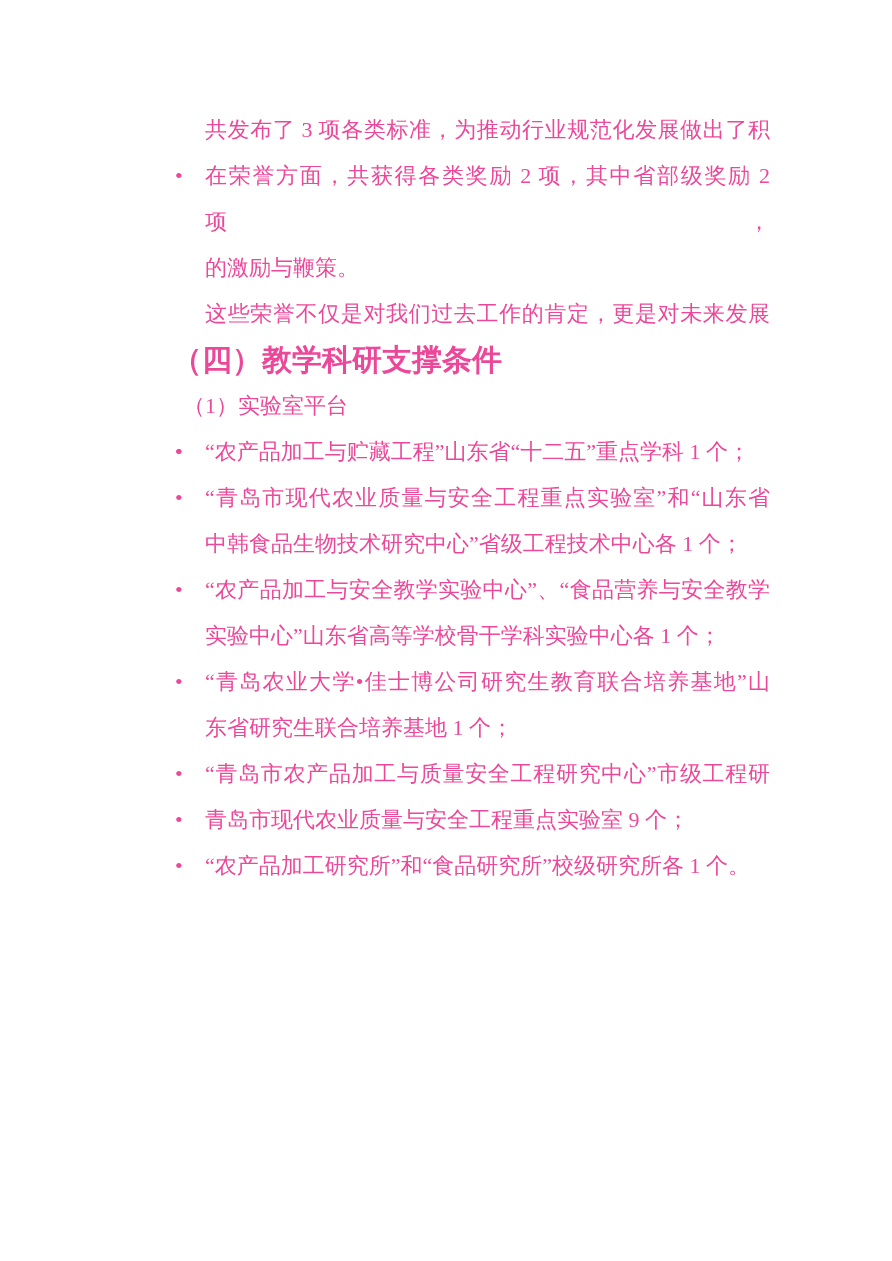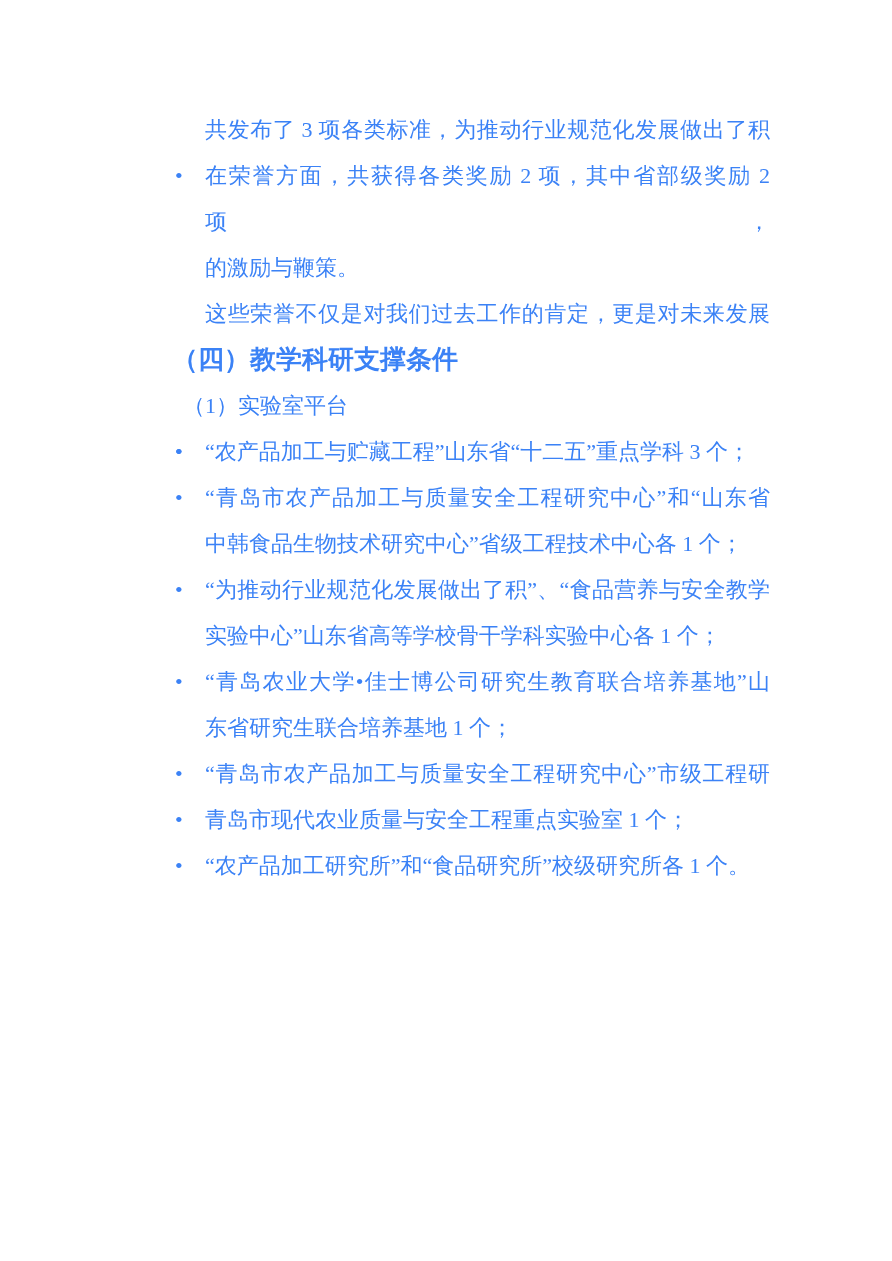--- a/index.html
+++ b/index.html
@@ -3,21 +3,21 @@
 <meta charset="utf-8">
 <style>
   html, body { margin: 0; padding: 0; background: #ffffff; }
   .page {
     position: relative;
     width: 892px;
     height: 899px;
     background: #ffffff;
     overflow: hidden;
     font-family: "Liberation Serif", "DejaVu Serif", serif;
-    color: #3b82f6;
+    color: #ec4899;
   }
   .content {
     position: absolute;
     left: 205px;
     top: 107px;
     width: 565px;
   }
   .block { position: relative; margin: 0; }
   .line {
     font-size: 22px;
@@ -28,21 +28,21 @@
   .line.fill { text-align-last: justify; }
   .block.bullet .marker {
     position: absolute;
     left: -30px;
     top: 0;
     font-size: 22px;
     line-height: 46px;
   }
   .block.heading { margin-left: -33px; }
   .block.heading .line {
-    font-size: 26px;
+    font-size: 30px;
     font-weight: bold;
     text-align: right;
     text-align-last: left;
     line-height: 46px;
   }
   .block.sub { margin-left: -22px; }
   .block.sub .line { text-align: right; text-align-last: left; }
   .page-number {
     position: absolute;
     top: 1136px;
@@ -71,44 +71,44 @@
         <div class="line">（四）教学科研支撑条件</div>
       </div>
       <div class="block sub">
         <div class="line">（1）实验室平台</div>
       </div>
       <div class="block bullet">
         <span class="marker">•</span>
       </div>
       <div class="block bullet">
         <span class="marker">•</span>
-        <div class="line">“农产品加工与贮藏工程”山东省“十二五”重点学科 3 个；</div>
+        <div class="line">“农产品加工与贮藏工程”山东省“十二五”重点学科 1 个；</div>
       </div>
       <div class="block bullet">
         <span class="marker">•</span>
-        <div class="line fill">“青岛市农产品加工与质量安全工程研究中心”和“山东省</div>
+        <div class="line fill">“青岛市现代农业质量与安全工程重点实验室”和“山东省</div>
         <div class="line">中韩食品生物技术研究中心”省级工程技术中心各 1 个；</div>
       </div>
       <div class="block bullet">
         <span class="marker">•</span>
-        <div class="line fill">“为推动行业规范化发展做出了积”、“食品营养与安全教学</div>
+        <div class="line fill">“农产品加工与安全教学实验中心”、“食品营养与安全教学</div>
         <div class="line">实验中心”山东省高等学校骨干学科实验中心各 1 个；</div>
       </div>
       <div class="block bullet">
         <span class="marker">•</span>
         <div class="line fill">“青岛农业大学•佳士博公司研究生教育联合培养基地”山</div>
         <div class="line">东省研究生联合培养基地 1 个；</div>
       </div>
       <div class="block bullet">
         <span class="marker">•</span>
         <div class="line fill">“青岛市农产品加工与质量安全工程研究中心”市级工程研</div>
       </div>
       <div class="block bullet">
         <span class="marker">•</span>
-        <div class="line">青岛市现代农业质量与安全工程重点实验室 1 个；</div>
+        <div class="line">青岛市现代农业质量与安全工程重点实验室 9 个；</div>
       </div>
       <div class="block bullet">
         <span class="marker">•</span>
         <div class="line">“农产品加工研究所”和“食品研究所”校级研究所各 1 个。</div>
       </div>
       <div class="block bullet">
         <span class="marker">•</span>
         <div class="line">平台，实验室面积达 10892.76m²，设备总值达 9789.95 万</div>
       </div>
     </div>

